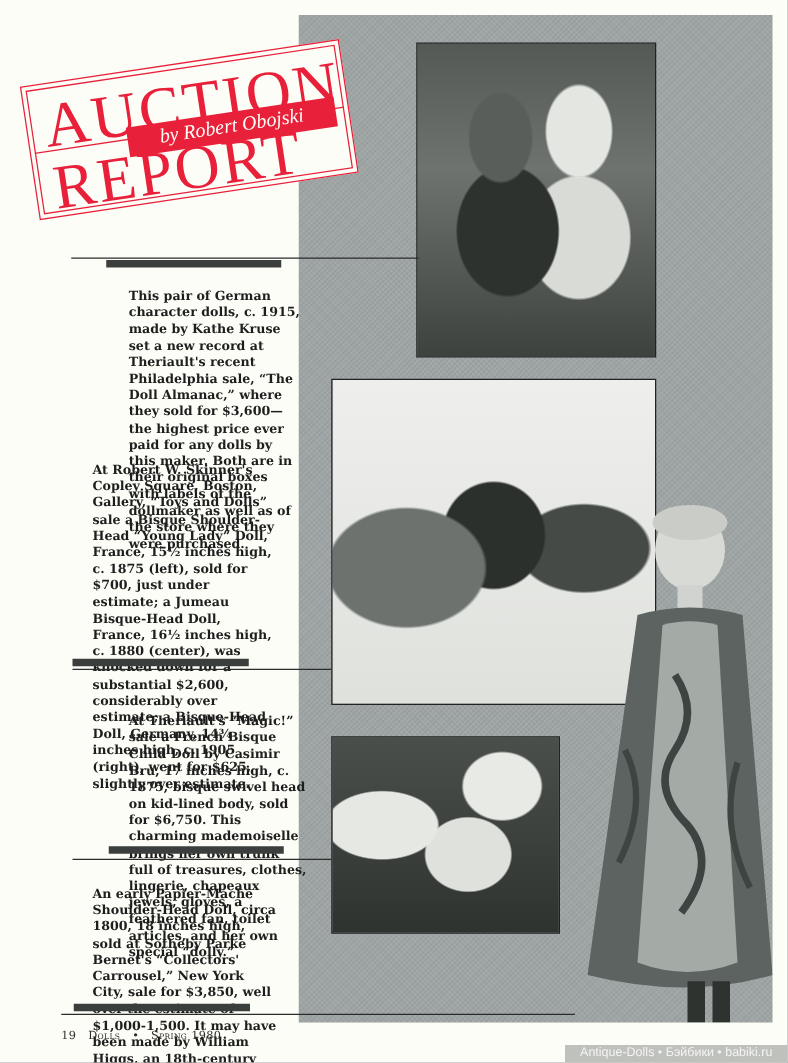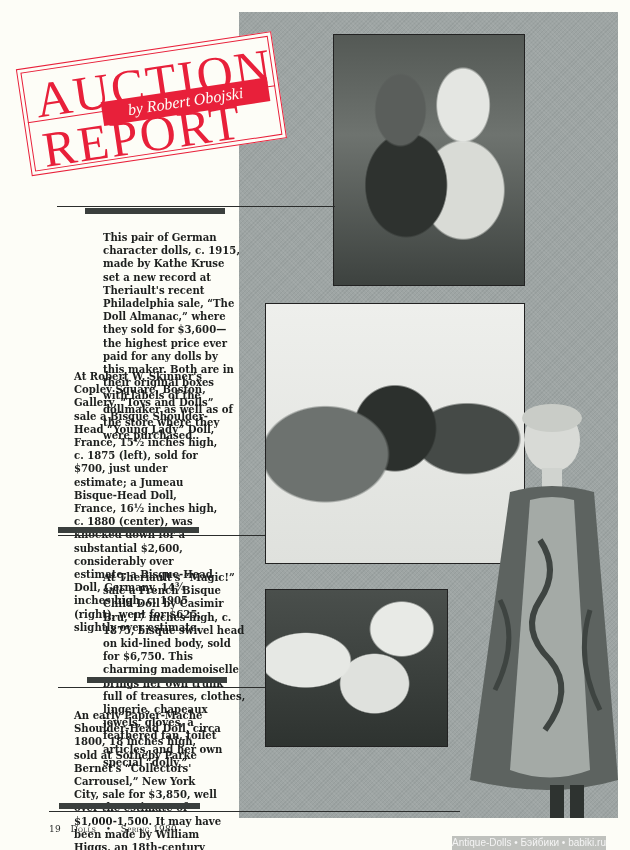--- a/index.html
+++ b/index.html
@@ -39,21 +39,21 @@
   .t-report { left:14px; top:58px; font-size:50px; }
   .byline { position:absolute; left:78px; top:44px; width:168px; height:24px; background:#e8203a;
             color:#fdfdf7; font-family:"Liberation Serif","DejaVu Serif",serif; font-style:italic;
             font-size:16px; line-height:24px; text-align:center; }
   .rule { position:absolute; height:1px; background:#2b2d2c; }
   .bar { position:absolute; height:6px; background:#3a3f3d; }
   .caption { position:absolute; font-size:10.1px; line-height:13.2px; font-weight:bold; color:#1d1f1e; }
   .caption p { margin:16px; }
   .folio { position:absolute; left:49px; top:824px; font-size:9px; color:#2b2d2c; letter-spacing:0.3px; }
   .folio .sc { font-variant:small-caps; }
-  .watermark { position:absolute; left:452px; top:836px; width:154px; height:14px; background:rgba(170,172,170,0.75);
+  .watermark { position:absolute; left:452px; top:836px; width:178px; height:14px; background:rgba(170,172,170,0.75);
                color:#f4f4f4; font-family:"Liberation Sans","DejaVu Sans",sans-serif; font-size:10px;
                line-height:14px; text-align:center; }
 </style>
 </head>
 <body>
 
 <div class="panel"></div>
 
 <div class="photo" id="photo1"></div>
 <div class="photo" id="photo2"></div>

